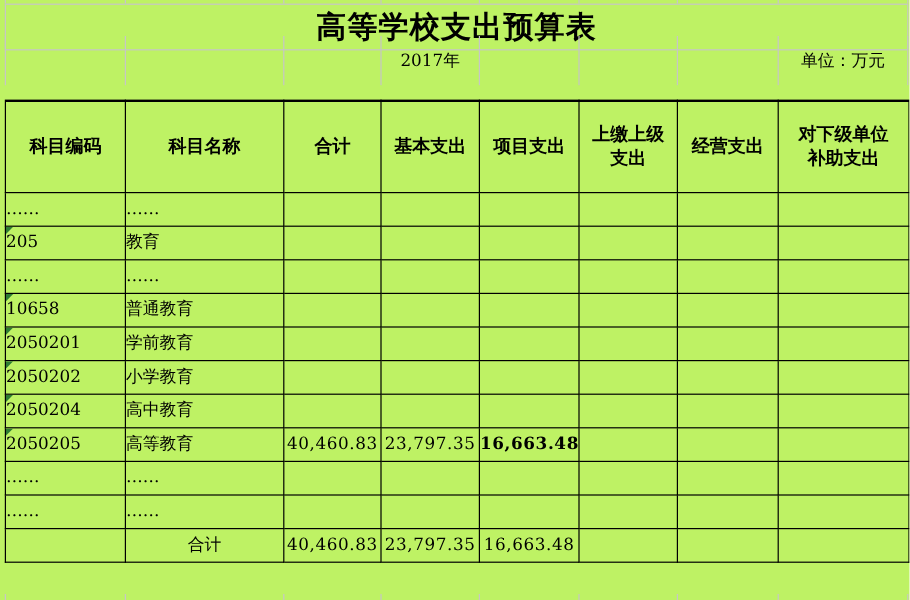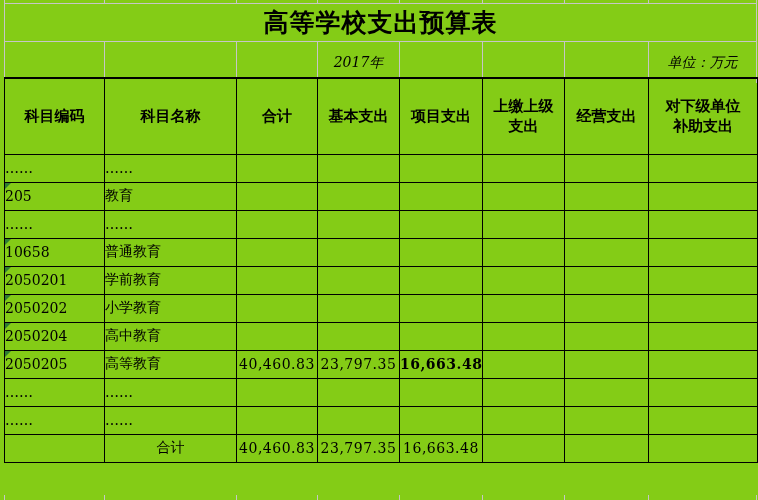--- a/index.html
+++ b/index.html
@@ -1,43 +1,42 @@
 <!DOCTYPE html>
 <html><head>
 <meta charset="utf-8">
 <style>
   html,body{margin:0;padding:0;background:#fff;}
   .page{
-    position:relative;width:758px;height:500px;background:#84cc16;
+    position:relative;width:758px;height:500px;background:#bef264;
     font-family:"DejaVu Serif","Liberation Serif",serif;color:#000;
     overflow:hidden;
   }
   .vline{position:absolute;width:1px;background:#c6c6c6;}
   
   .title-row{
     position:absolute;left:4px;top:3px;width:753px;height:39px;box-sizing:border-box;
     border:1px solid #c6c6c6;
     display:flex;align-items:center;justify-content:center;
     font-size:25px;font-weight:bold;letter-spacing:1px;
   }
   
   .year-row{
-    position:absolute;left:4px;top:42px;width:753px;height:41px;box-sizing:border-box;
+    position:absolute;left:4px;top:30px;width:753px;height:41px;box-sizing:border-box;
     border-left:1px solid #c6c6c6;border-right:1px solid #c6c6c6;
     display:flex;
-    font-style:italic;
   }
   .year-cell{
     box-sizing:border-box;border-right:1px solid #c6c6c6;height:100%;
     display:flex;align-items:center;justify-content:center;font-size:14px;
   }
   .year-cell:last-child{border-right:none;}
   
   table.main{
-    position:absolute;left:4px;top:77px;width:753px;
+    position:absolute;left:4px;top:83px;width:753px;
     border-collapse:collapse;table-layout:fixed;
     border:1px solid #000;border-top:2px solid #000;padding-left:36px;
   }
   table.main th, table.main td{
     border:1px solid #000;padding:0;overflow:hidden;box-sizing:border-box;
   }
   table.main th{
     height:76px;font-size:15px;font-weight:bold;text-align:center;
     white-space:pre-line;line-height:1.35;
   }

